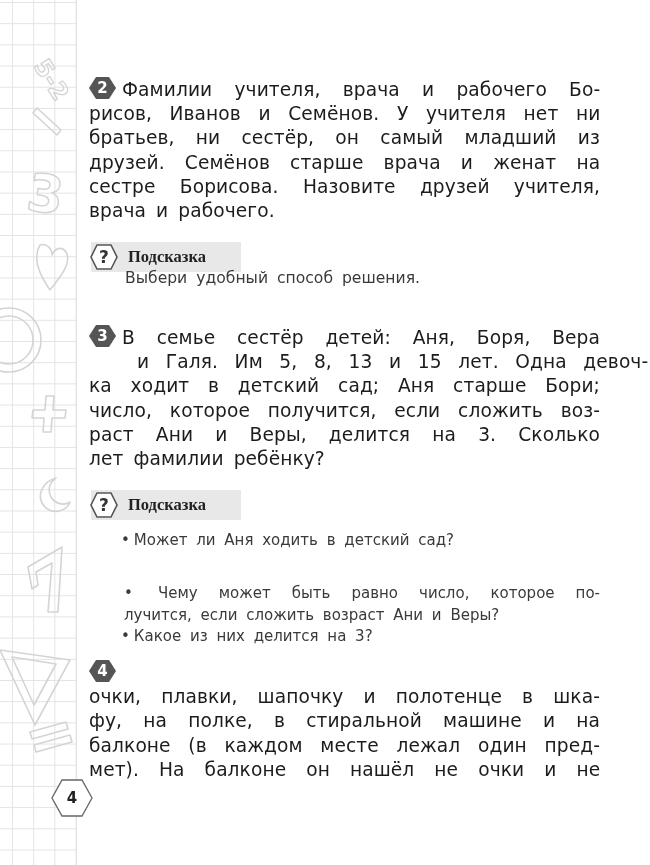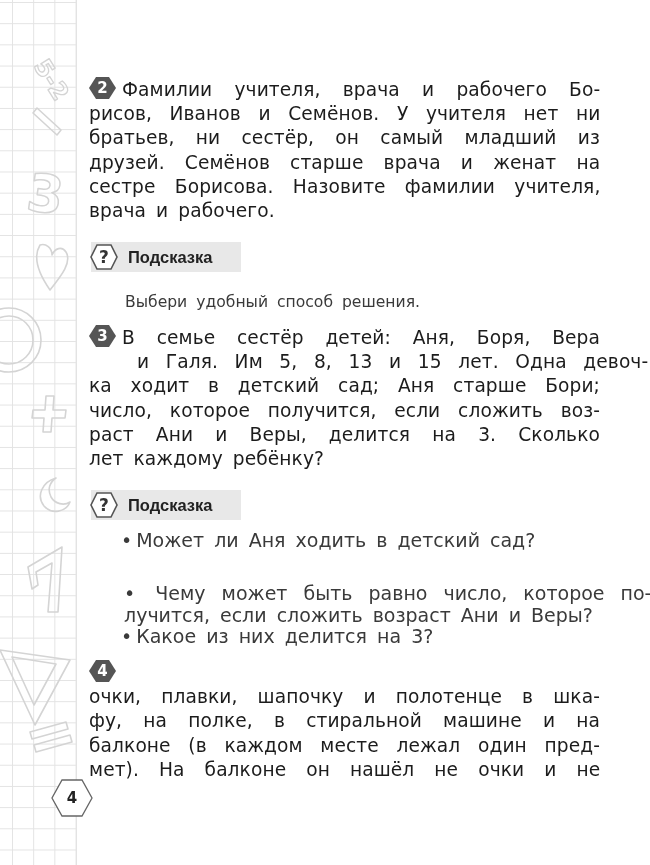--- a/index.html
+++ b/index.html
@@ -54,30 +54,30 @@
   }
   .hint .hint-icon { position: relative; width: 28px; height: 28px; margin-left: -1px; }
   .hint .hint-icon svg { position: absolute; left: 0; top: 0; }
   .hint .hint-icon span {
     position: absolute; left: 0; top: 0; width: 28px; height: 28px;
     display: flex; align-items: center; justify-content: center;
     font-weight: bold; font-size: 17px; color: #333;
   }
   .hint .hint-label {
     margin-left: 10px; font-weight: bold; font-size: 16.5px; color: #222;
-    font-family: Liberation Sans, sans-serif;
+    font-family: Liberation Serif, serif;
   }
 
   .hint-text {
     position: absolute; font-family: "DejaVu Sans", sans-serif; font-size: 15.6px;
     color: #3a3a3a; word-spacing: 4px; line-height: 21px; white-space: nowrap;
   }
   .hint-list { position: absolute; left: 94px; top: 530px; width: 506px; }
   .hint-list .li {
-    display: block; font-family: "DejaVu Sans", sans-serif; font-size: 19px; line-height: 21.3px;
+    display: block; font-family: "DejaVu Sans", sans-serif; font-size: 15px; line-height: 21.3px;
     color: #3a3a3a; word-spacing: 4px; white-space: nowrap;
   }
   .hint-list .li.ind { padding-left: 27px; }
   .hint-list .li.just { text-align: justify; text-align-last: justify; padding-left: 30px; margin-top: 32px; }
   .hint-list .li.full { padding-left: 0; margin-left: 30px; }
   .bullet { display: inline-block; margin-right: 4px; }
 </style>
 </head>
 <body>
 
@@ -120,44 +120,44 @@
   <span>4</span>
 </div>
 
 <div class="task" style="top:77px;">
   <span class="line" style="white-space: nowrap; display: block; word-spacing: 16.2px;"><span class="badge"><svg width="27" height="22" viewBox="0 0 27 22">
           <polygon points="7,0 20,0 27,11 20,22 7,22 0,11" fill="#555"></polygon>
         </svg><span>2</span></span><span>Фамилии учителя, врача и рабочего Бо-</span></span>
   <span class="line" style="white-space: nowrap; display: block; word-spacing: 11.5714px;">рисов, Иванов и Семёнов. У учителя нет ни</span>
   <span class="line" style="white-space: nowrap; display: block; word-spacing: 15.1667px;">братьев, ни сестёр, он самый младший из</span>
   <span class="line" style="white-space: nowrap; display: block; word-spacing: 14.1667px;">друзей. Семёнов старше врача и женат на</span>
-  <span class="line" style="white-space: nowrap; display: block; word-spacing: 13.25px;">сестре Борисова. Назовите фамилии учителя,</span>
+  <span class="line" style="white-space: nowrap; display: block; word-spacing: 13.25px;">сестре Борисова. Назовите друзей учителя,</span>
   <span class="line last">врача и рабочего.</span>
 </div>
 
 <div class="hint" style="top:242px;">
   <div class="hint-icon">
     <svg width="28" height="28" viewBox="0 0 28 28">
         <polygon points="7,2 21,2 27,14 21,26 7,26 1,14" fill="#fff" stroke="#555" stroke-width="1.6"></polygon>
       </svg>
     <span>?</span>
   </div>
   <span class="hint-label">Подсказка</span>
 </div>
-<div class="hint-text" style="left:125px; top:292px;">Выбери удобный способ решения.</div>
+<div class="hint-text" style="left:125px; top:268px;">Выбери удобный способ решения.</div>
 
 <div class="task" style="top:325px;">
   <span class="line" style="white-space: nowrap; display: block; word-spacing: 13.6667px;"><span class="badge"><svg width="27" height="22" viewBox="0 0 27 22">
           <polygon points="7,0 20,0 27,11 20,22 7,22 0,11" fill="#555"></polygon>
         </svg><span>3</span></span><span>В семье сестёр детей: Аня, Боря, Вера</span></span>
   <span class="line" style="white-space: nowrap; display: block; word-spacing: 10.6px; margin-left: 48px;">и Галя. Им 5, 8, 13 и 15 лет. Одна девоч-</span>
   <span class="line" style="white-space: nowrap; display: block; word-spacing: 12.7143px;">ка ходит в детский сад; Аня старше Бори;</span>
   <span class="line" style="white-space: nowrap; display: block; word-spacing: 11.8px;">число, которое получится, если сложить воз-</span>
   <span class="line" style="white-space: nowrap; display: block; word-spacing: 16.1429px;">раст Ани и Веры, делится на 3. Сколько</span>
-  <span class="line last">лет каждому ребёнку?</span>
+  <span class="line last">лет фамилии ребёнку?</span>
 </div>
 
 <div class="hint" style="top:490px;">
   <div class="hint-icon">
     <svg width="28" height="28" viewBox="0 0 28 28">
         <polygon points="7,2 21,2 27,14 21,26 7,26 1,14" fill="#fff" stroke="#555" stroke-width="1.6"></polygon>
       </svg>
     <span>?</span>
   </div>
   <span class="hint-label">Подсказка</span>

